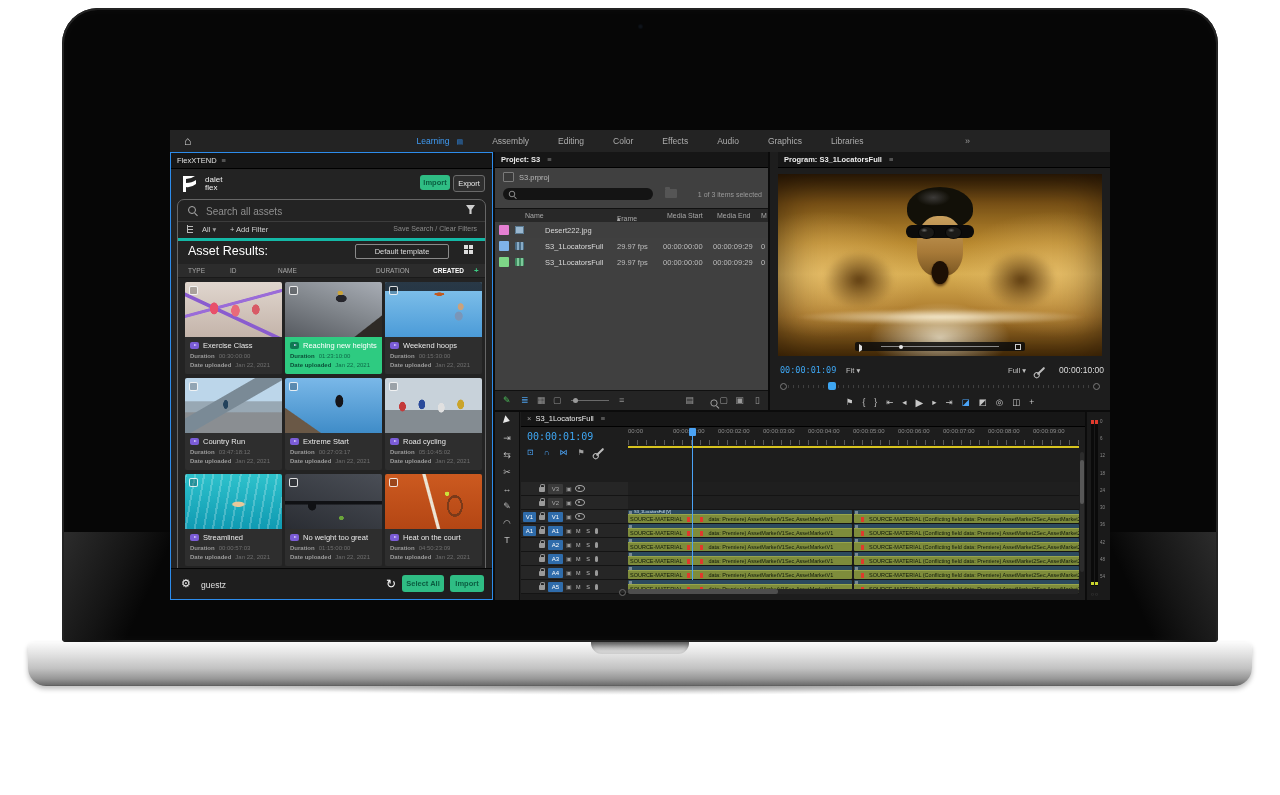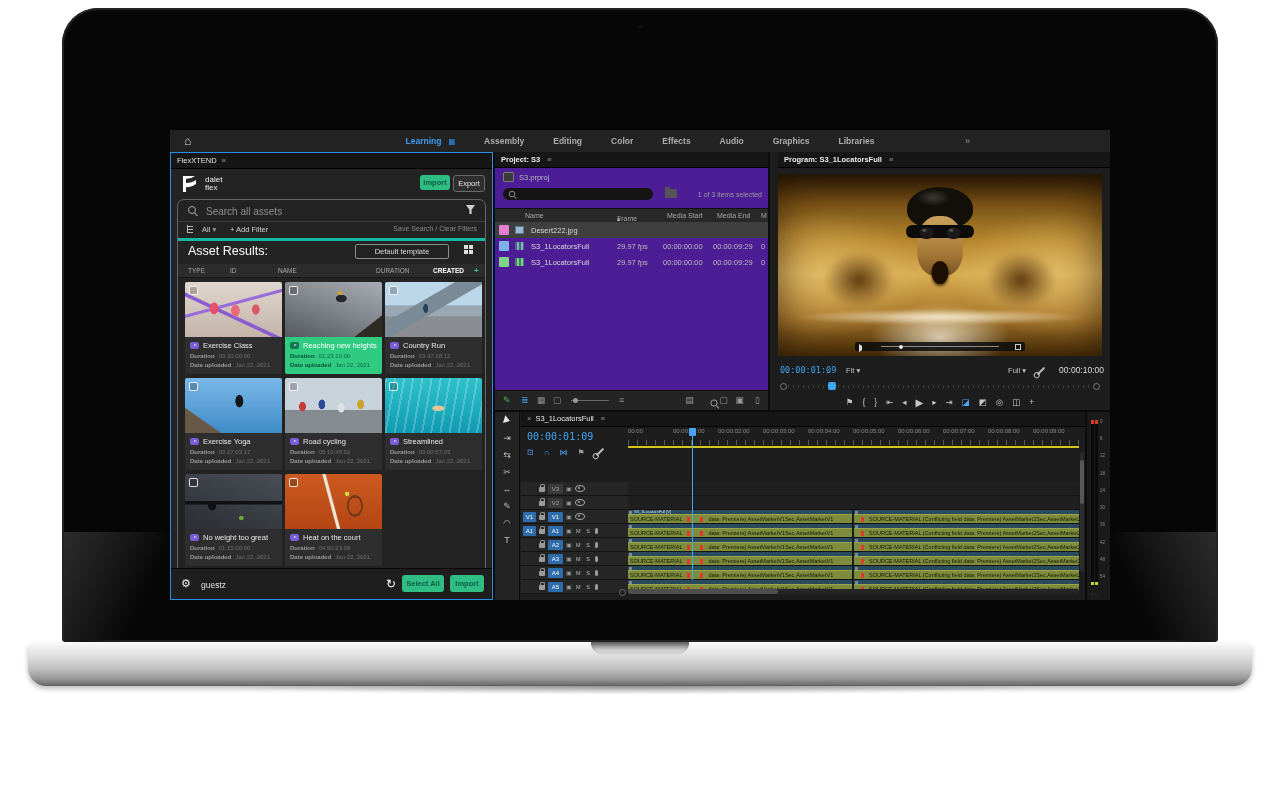--- a/index.html
+++ b/index.html
@@ -21,21 +21,21 @@
     background:radial-gradient(50% 100% at 50% 0%,rgba(0,0,0,.28),rgba(0,0,0,0) 75%);}
   .notch{position:absolute;left:50%;top:0;transform:translateX(-50%);width:98px;height:12px;
     border-radius:0 0 11px 11px;background:linear-gradient(180deg,#8e8e8e,#d2d2d2 75%);
     box-shadow:inset 0 3px 4px rgba(0,0,0,.35);}
   
   .app{position:absolute;left:108px;top:122px;width:940px;height:470px;background:#0b0b0b;overflow:hidden;
     font-size:8px;color:#c8c8c8;}
   
   .topbar{position:absolute;left:0;top:0;width:940px;height:22px;background:#232323;border-bottom:1px solid #0a0a0a;}
   .home{position:absolute;left:14px;top:4px;font-size:12px;color:#d8d8d8;}
-  .ws-tabs{position:absolute;left:0;top:0;width:100%;height:22px;display:flex;justify-content:center;align-items:center;gap:29px;font-weight:bold;}
+  .ws-tabs{position:absolute;left:0;top:0;width:100%;height:22px;display:flex;justify-content:center;align-items:center;gap:29px;}
   .ws-tab{font-size:8.5px;color:#adadad;cursor:default;}
   .ws-tab[data-active="true"]{color:#3f9bf4;}
   .ws-tab[data-active="true"]::after{content:"▤";color:#2d7fd4;font-size:7px;margin-left:7px;}
   .ws-more{position:absolute;right:140px;top:6px;color:#9a9a9a;font-size:9px;}
   
   .flexpanel{position:absolute;left:0;top:22px;width:323px;height:448px;background:#232323;
     border:1px solid #2d8ceb;box-sizing:border-box;}
   .fx-tabstrip{position:absolute;left:0;top:0;width:100%;height:15px;background:#161616;border-bottom:1px solid #000;}
   .fx-tab{position:absolute;left:6px;top:3px;font-size:7.5px;color:#e0e0e0;}
   .fx-menu{color:#8a8a8a;margin-left:5px;}
@@ -145,21 +145,21 @@
   .fx-pp{position:absolute;right:40px;top:6px;}
   .fx-ppbox{position:absolute;right:8px;top:3px;width:26px;height:11px;border:1px solid #6a6a6a;border-radius:2px;
     font-size:6.5px;color:#d0d0d0;text-align:center;line-height:11px;}
   .fx-bottom{position:absolute;left:0;bottom:0;width:100%;height:30px;background:#1e1e1e;border-top:1px solid #060606;}
   .gear{position:absolute;left:10px;top:8px;font-size:11px;color:#efefef;}
   .fx-user{position:absolute;left:30px;top:11px;font-size:8.5px;color:#e0e0e0;}
   .refresh{position:absolute;right:96px;top:8px;font-size:12px;color:#ffffff;}
   .btn-selall{position:absolute;right:48px;top:6px;width:42px;padding:4px 0;background:#2fbd84;color:#0b5c40;font-weight:bold;}
   .btn-import2{position:absolute;right:8px;top:6px;width:34px;padding:4px 0;background:#2fbd84;color:#0b5c40;font-weight:bold;}
   
-  .project{position:absolute;left:325px;top:22px;width:273px;height:258px;background:#4c1d95;text-decoration:underline;}
+  .project{position:absolute;left:325px;top:22px;width:273px;height:258px;background:#404040;text-decoration:underline;}
   .pj-tabstrip{position:absolute;left:0;top:0;width:100%;height:15px;background:#161616;border-bottom:1px solid #000;}
   .pj-tab{position:absolute;left:6px;top:3px;font-size:7.5px;color:#ececec;font-weight:bold;}
   .pj-crumb{position:absolute;left:8px;top:20px;display:flex;gap:5px;align-items:center;font-size:7.5px;color:#b8b8b8;}
   .crumbico{width:9px;height:8px;border:1px solid #7a7a7a;border-radius:1px;background:#3a3a3a;}
   .pj-searchrow{position:absolute;left:0;top:34px;width:100%;height:18px;}
   .pj-input{position:absolute;left:8px;top:2px;width:150px;height:12px;background:#141414;border-radius:7px;}
   .pj-input .lens{position:absolute;left:5px;top:2px;transform:scale(.8);}
   .pj-folder{position:absolute;left:170px;top:3px;width:12px;height:9px;background:#555;border-radius:1px;}
   .pj-folder::before{content:"";position:absolute;left:0;top:-2px;width:5px;height:2px;background:#555;border-radius:1px 1px 0 0;}
   .pj-sel{position:absolute;right:6px;top:5px;font-size:7px;color:#9a9a9a;}
@@ -167,21 +167,21 @@
   .pj-cols span{position:absolute;top:3px;}
   .pjc-name{left:30px;} .pjc-fps{left:122px;} .pjc-start{left:172px;} .pjc-end{left:222px;} .pjc-m{left:266px;}
   .prow{position:absolute;left:0;width:100%;height:16px;font-size:7.5px;color:#d8d8d8;}
   .prow[data-state="selected"]{background:#3f3f3f;}
   .prow .chip{position:absolute;left:4px;top:3px;width:10px;height:10px;border-radius:1px;}
   .chip[data-chip="pink"]{background:#e57fd2;} .chip[data-chip="blue"]{background:#7fb2e8;} .chip[data-chip="green"]{background:#7ed687;}
   .kicon{position:absolute;left:20px;top:4px;width:9px;height:8px;border-radius:1px;}
   .kicon[data-kind="image"]{background:#9ab8d0;box-shadow:inset 0 0 0 1px #5a7a92;}
   .kicon[data-kind="clip"]{background:repeating-linear-gradient(90deg,#486a84 0 2px,#88aac4 2px 4px);}
   .kicon[data-kind="sequence"]{background:repeating-linear-gradient(90deg,#3f8a5f 0 2px,#7ec89a 2px 4px);}
-  .prow .pname{position:absolute;left:36px;top:4px;}
+  .prow .pname{position:absolute;left:50px;top:4px;}
   .prow .pfps{position:absolute;left:122px;top:4px;color:#bdbdbd;}
   .prow .pstart{position:absolute;left:168px;top:4px;color:#bdbdbd;}
   .prow .pend{position:absolute;left:218px;top:4px;color:#bdbdbd;}
   .prow .pm{position:absolute;left:266px;top:4px;color:#bdbdbd;}
   .pj-tools{position:absolute;left:0;bottom:0;width:100%;height:19px;background:#242424;border-top:1px solid #101010;font-size:9px;}
   .pj-tools span{position:absolute;top:4px;}
   .pt-pencil{left:8px;color:#4cbf5a;} .pt-list{left:26px;color:#4c9fe8;} .pt-grid{left:42px;color:#8f8f8f;}
   .pt-free{left:58px;color:#8f8f8f;}
   .pt-slider{left:76px;top:9px !important;width:38px;height:1px;background:#6a6a6a;}
   .pt-slider::before{content:"";position:absolute;left:2px;top:-2px;width:5px;height:5px;border-radius:50%;background:#9a9a9a;}
@@ -391,40 +391,53 @@
               <div class="cap" data-name="asset-caption">
                 <div class="nrow">
                   <span class="vb" data-name="video-badge-icon"></span>
                   <span class="aname" data-name="asset-name">Reaching new heights</span>
                 </div>
                 <div class="mrow mr1"><b data-name="duration-label">Duration</b><i data-name="asset-duration">01:23:10:00</i></div>
                 <div class="mrow mr2"><b data-name="uploaded-label">Date uploaded</b><i data-name="asset-uploaded">Jan 22, 2021</i></div>
               </div>
             </div>
               <div class="card" data-name="asset-card">
+              <div class="thumb" data-name="asset-thumbnail" data-thumb="weekend-hoops">
+                <span class="cb" data-name="asset-checkbox"></span>
+              </div>
+              <div class="cap" data-name="asset-caption">
+                <div class="nrow">
+                  <span class="vb" data-name="video-badge-icon"></span>
+                  <span class="aname" data-name="asset-name">Weekend hoops</span>
+                </div>
+                <div class="mrow mr1"><b data-name="duration-label">Duration</b><i data-name="asset-duration">00:15:30:00</i></div>
+                <div class="mrow mr2"><b data-name="uploaded-label">Date uploaded</b><i data-name="asset-uploaded">Jan 22, 2021</i></div>
+              </div>
+            </div>
+              <div class="card" data-name="asset-card">
               <div class="thumb" data-name="asset-thumbnail" data-thumb="country-run">
                 <span class="cb" data-name="asset-checkbox"></span>
               </div>
               <div class="cap" data-name="asset-caption">
                 <div class="nrow">
                   <span class="vb" data-name="video-badge-icon"></span>
                   <span class="aname" data-name="asset-name">Country Run</span>
                 </div>
                 <div class="mrow mr1"><b data-name="duration-label">Duration</b><i data-name="asset-duration">03:47:18:12</i></div>
                 <div class="mrow mr2"><b data-name="uploaded-label">Date uploaded</b><i data-name="asset-uploaded">Jan 22, 2021</i></div>
               </div>
             </div>
               <div class="card" data-name="asset-card">
               <div class="thumb" data-name="asset-thumbnail" data-thumb="extreme-yoga">
                 <span class="cb" data-name="asset-checkbox"></span>
               </div>
               <div class="cap" data-name="asset-caption">
                 <div class="nrow">
                   <span class="vb" data-name="video-badge-icon"></span>
-                  <span class="aname" data-name="asset-name">Exercise Yoga</span>
+                  <span class="aname" data-name="asset-name">Extreme Start</span>
                 </div>
                 <div class="mrow mr1"><b data-name="duration-label">Duration</b><i data-name="asset-duration">00:27:03:17</i></div>
                 <div class="mrow mr2"><b data-name="uploaded-label">Date uploaded</b><i data-name="asset-uploaded">Jan 22, 2021</i></div>
               </div>
             </div>
               <div class="card" data-name="asset-card">
               <div class="thumb" data-name="asset-thumbnail" data-thumb="road-cycling">
                 <span class="cb" data-name="asset-checkbox"></span>
               </div>
               <div class="cap" data-name="asset-caption">

